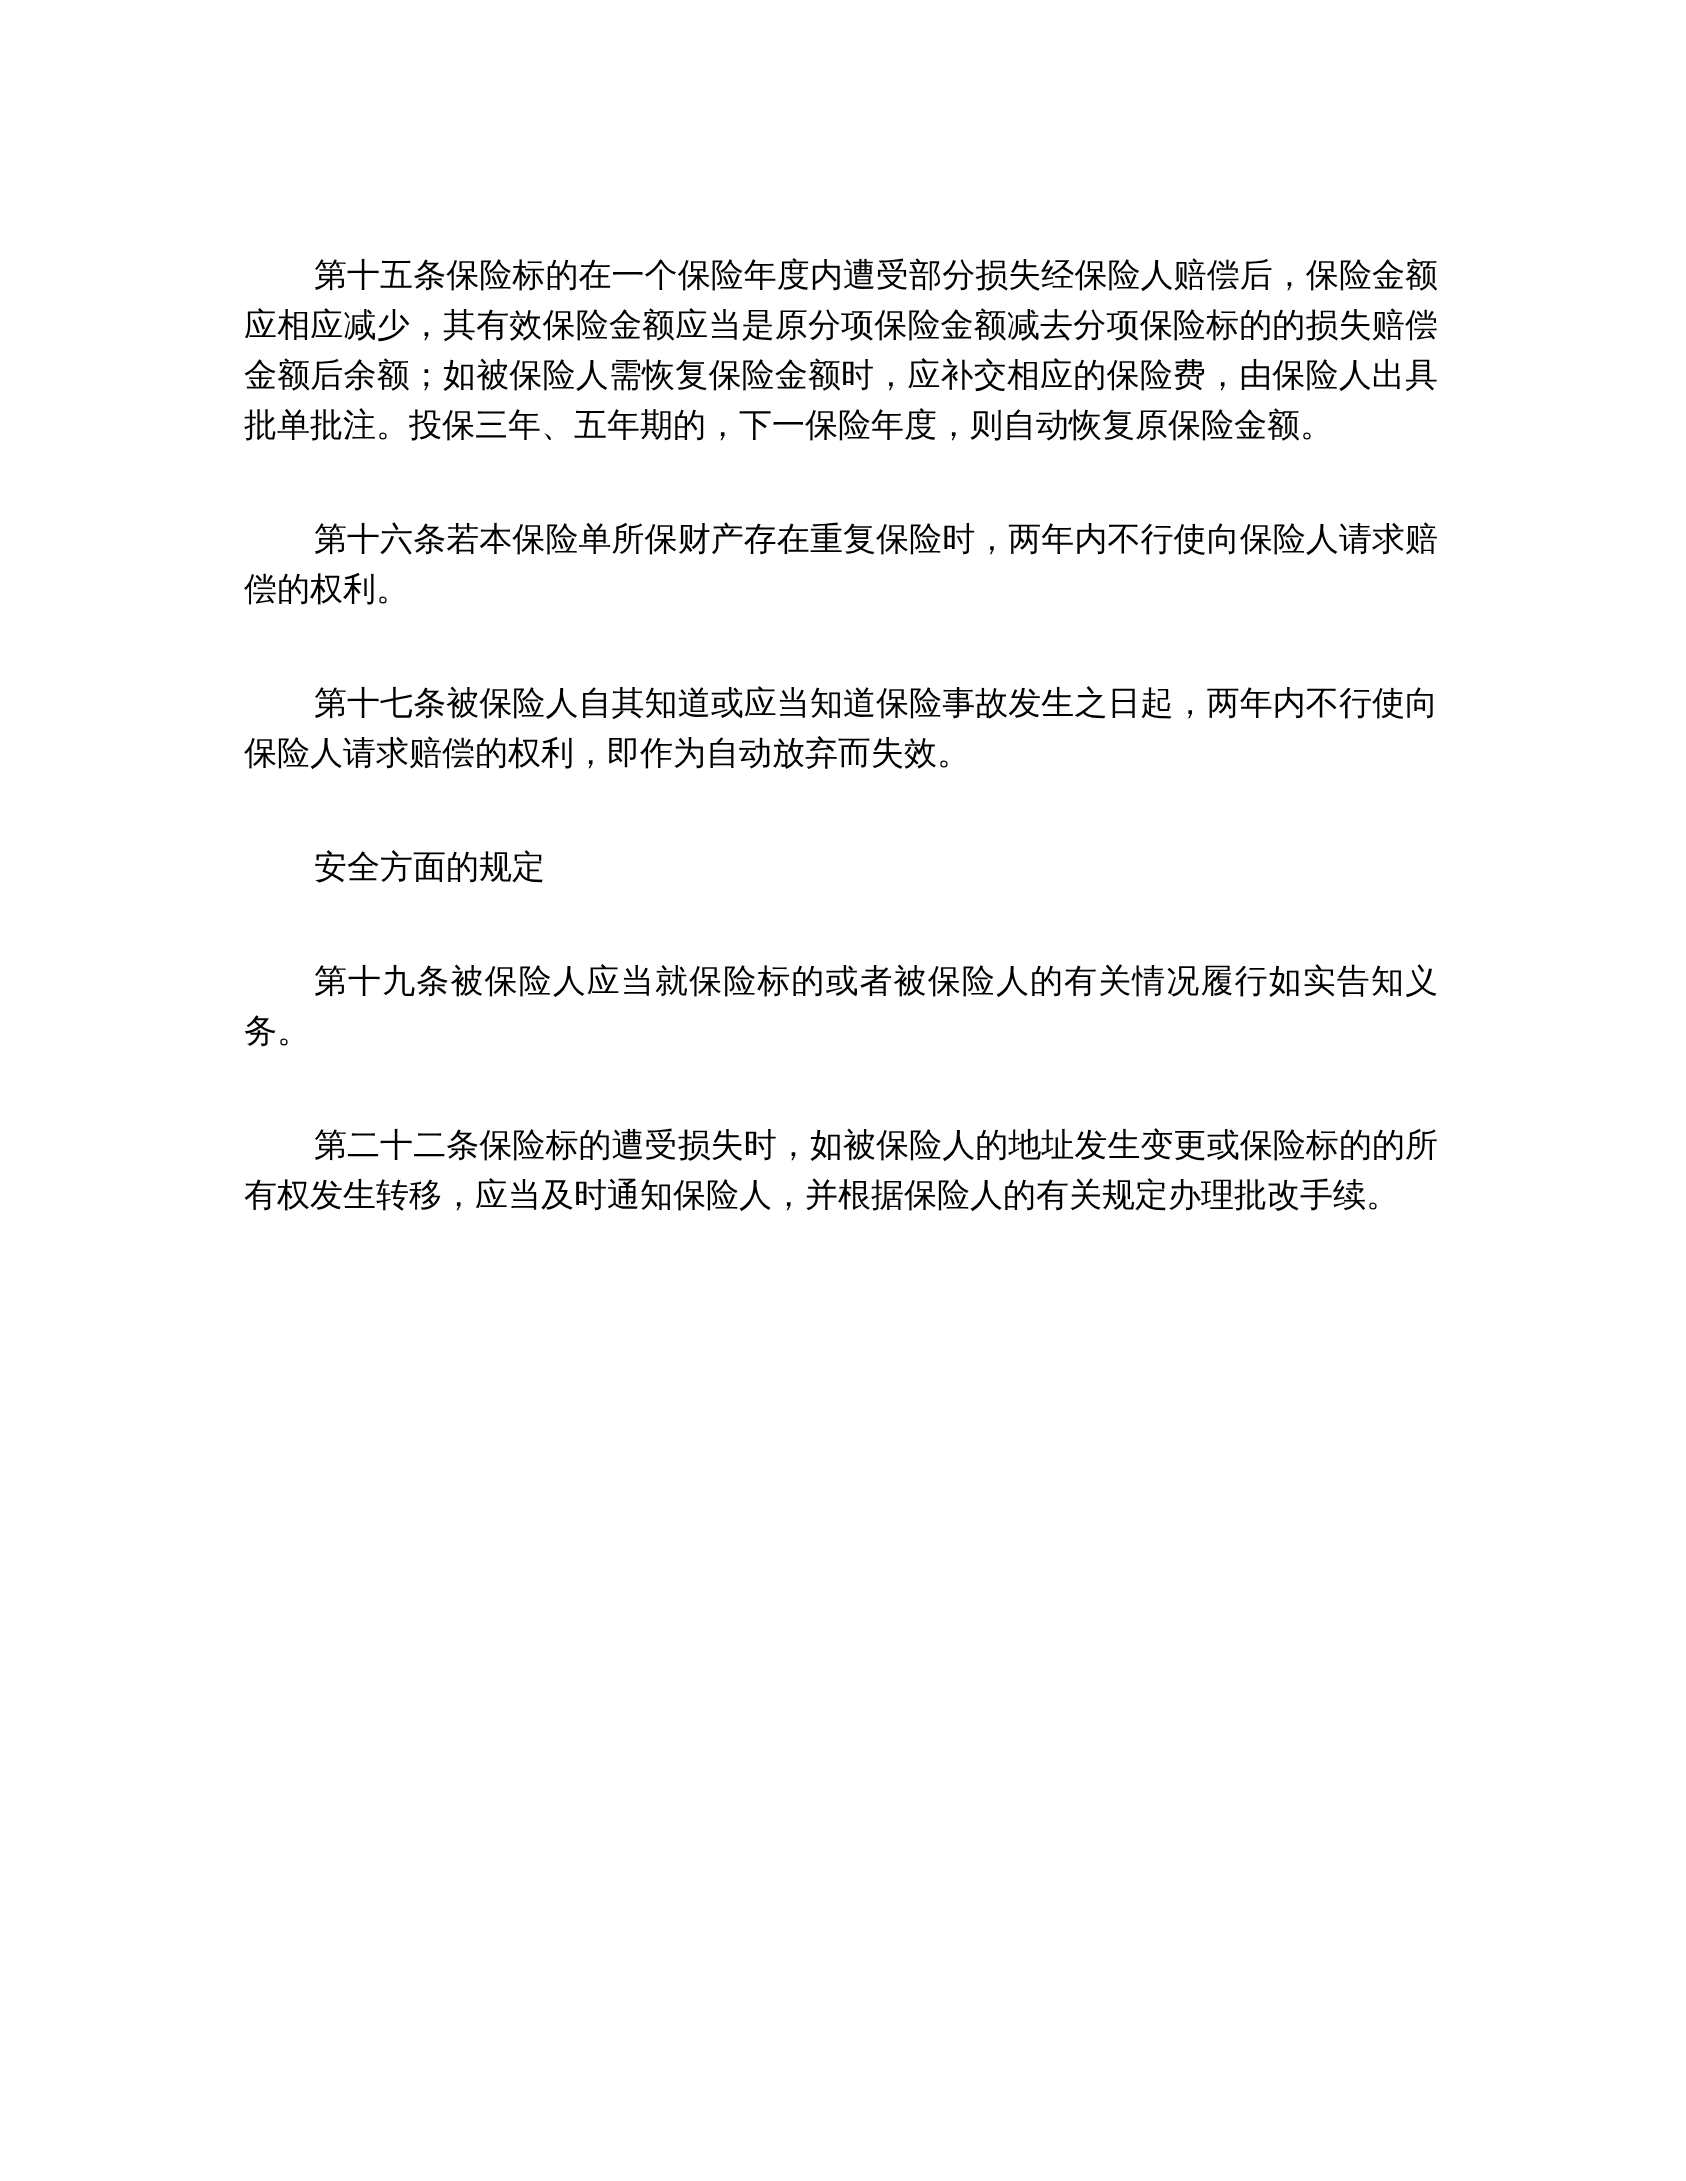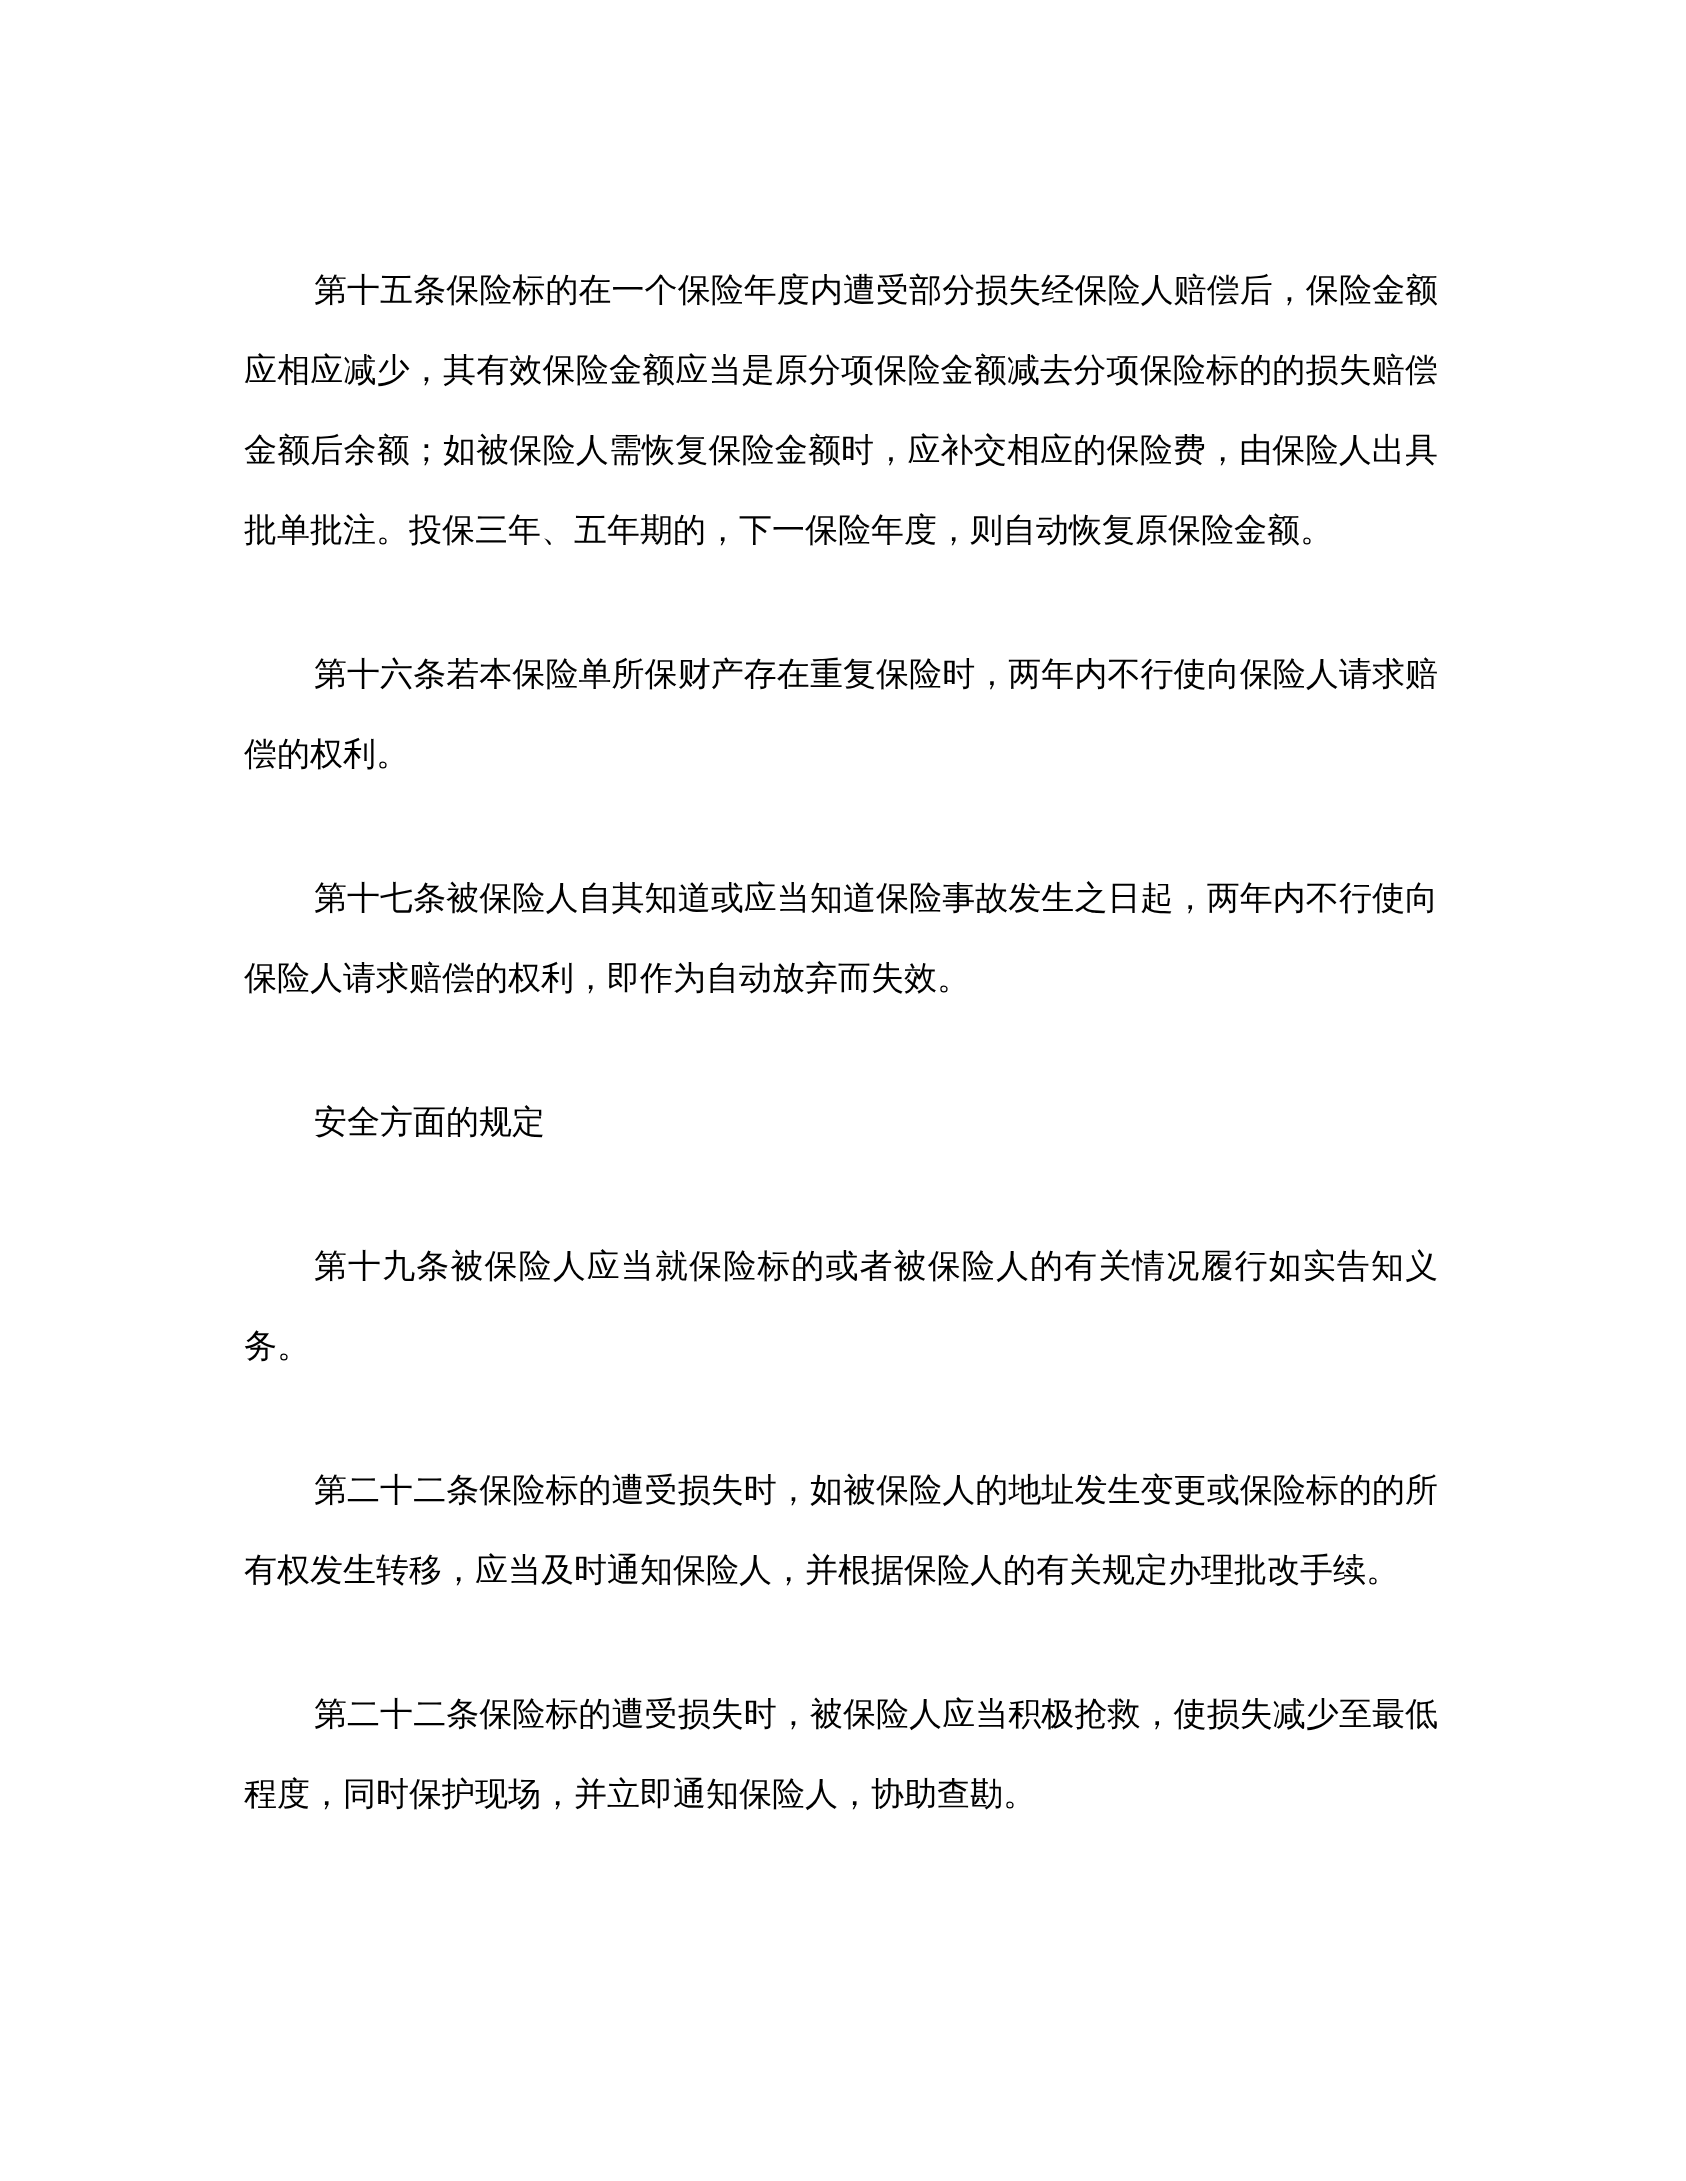--- a/index.html
+++ b/index.html
@@ -15,21 +15,21 @@
     overflow: hidden;
   }
   .content {
     position: absolute;
     left: 244px;
     top: 250px;
     width: 1194px;
     color: #000000;
     font-family: "Liberation Serif", "DejaVu Serif", serif;
     font-size: 33px;
-    line-height: 80px;
+    line-height: 50px;
   }
   .content p {
     margin: 0 0 64px 0;
     text-indent: 70px;
     text-align: justify;
     line-break: strict;
     word-break: normal;
   }
   .content p:last-child {
     margin-bottom: 0;
@@ -39,16 +39,15 @@
 <body>
 
 <div class="page">
   <div class="content">
     <p>第十五条保险标的在一个保险年度内遭受部分损失经保险人赔偿后，保险金额应相应减少，其有效保险金额应当是原分项保险金额减去分项保险标的的损失赔偿金额后余额；如被保险人需恢复保险金额时，应补交相应的保险费，由保险人出具批单批注。投保三年、五年期的，下一保险年度，则自动恢复原保险金额。</p>
     <p>第十六条若本保险单所保财产存在重复保险时，两年内不行使向保险人请求赔偿的权利。</p>
     <p>第十七条被保险人自其知道或应当知道保险事故发生之日起，两年内不行使向保险人请求赔偿的权利，即作为自动放弃而失效。</p>
     <p>安全方面的规定</p>
     <p>第十九条被保险人应当就保险标的或者被保险人的有关情况履行如实告知义务。</p>
     <p>第二十二条保险标的遭受损失时，如被保险人的地址发生变更或保险标的的所有权发生转移，应当及时通知保险人，并根据保险人的有关规定办理批改手续。</p>
-    <p>第二十二条保险标的遭受损失时，被保险人应当积极抢救，使损失减少至最低程度，同时保护现场，并立即通知保险人，协助查勘。</p>
   </div>
 </div>
 
 
 </body></html>

